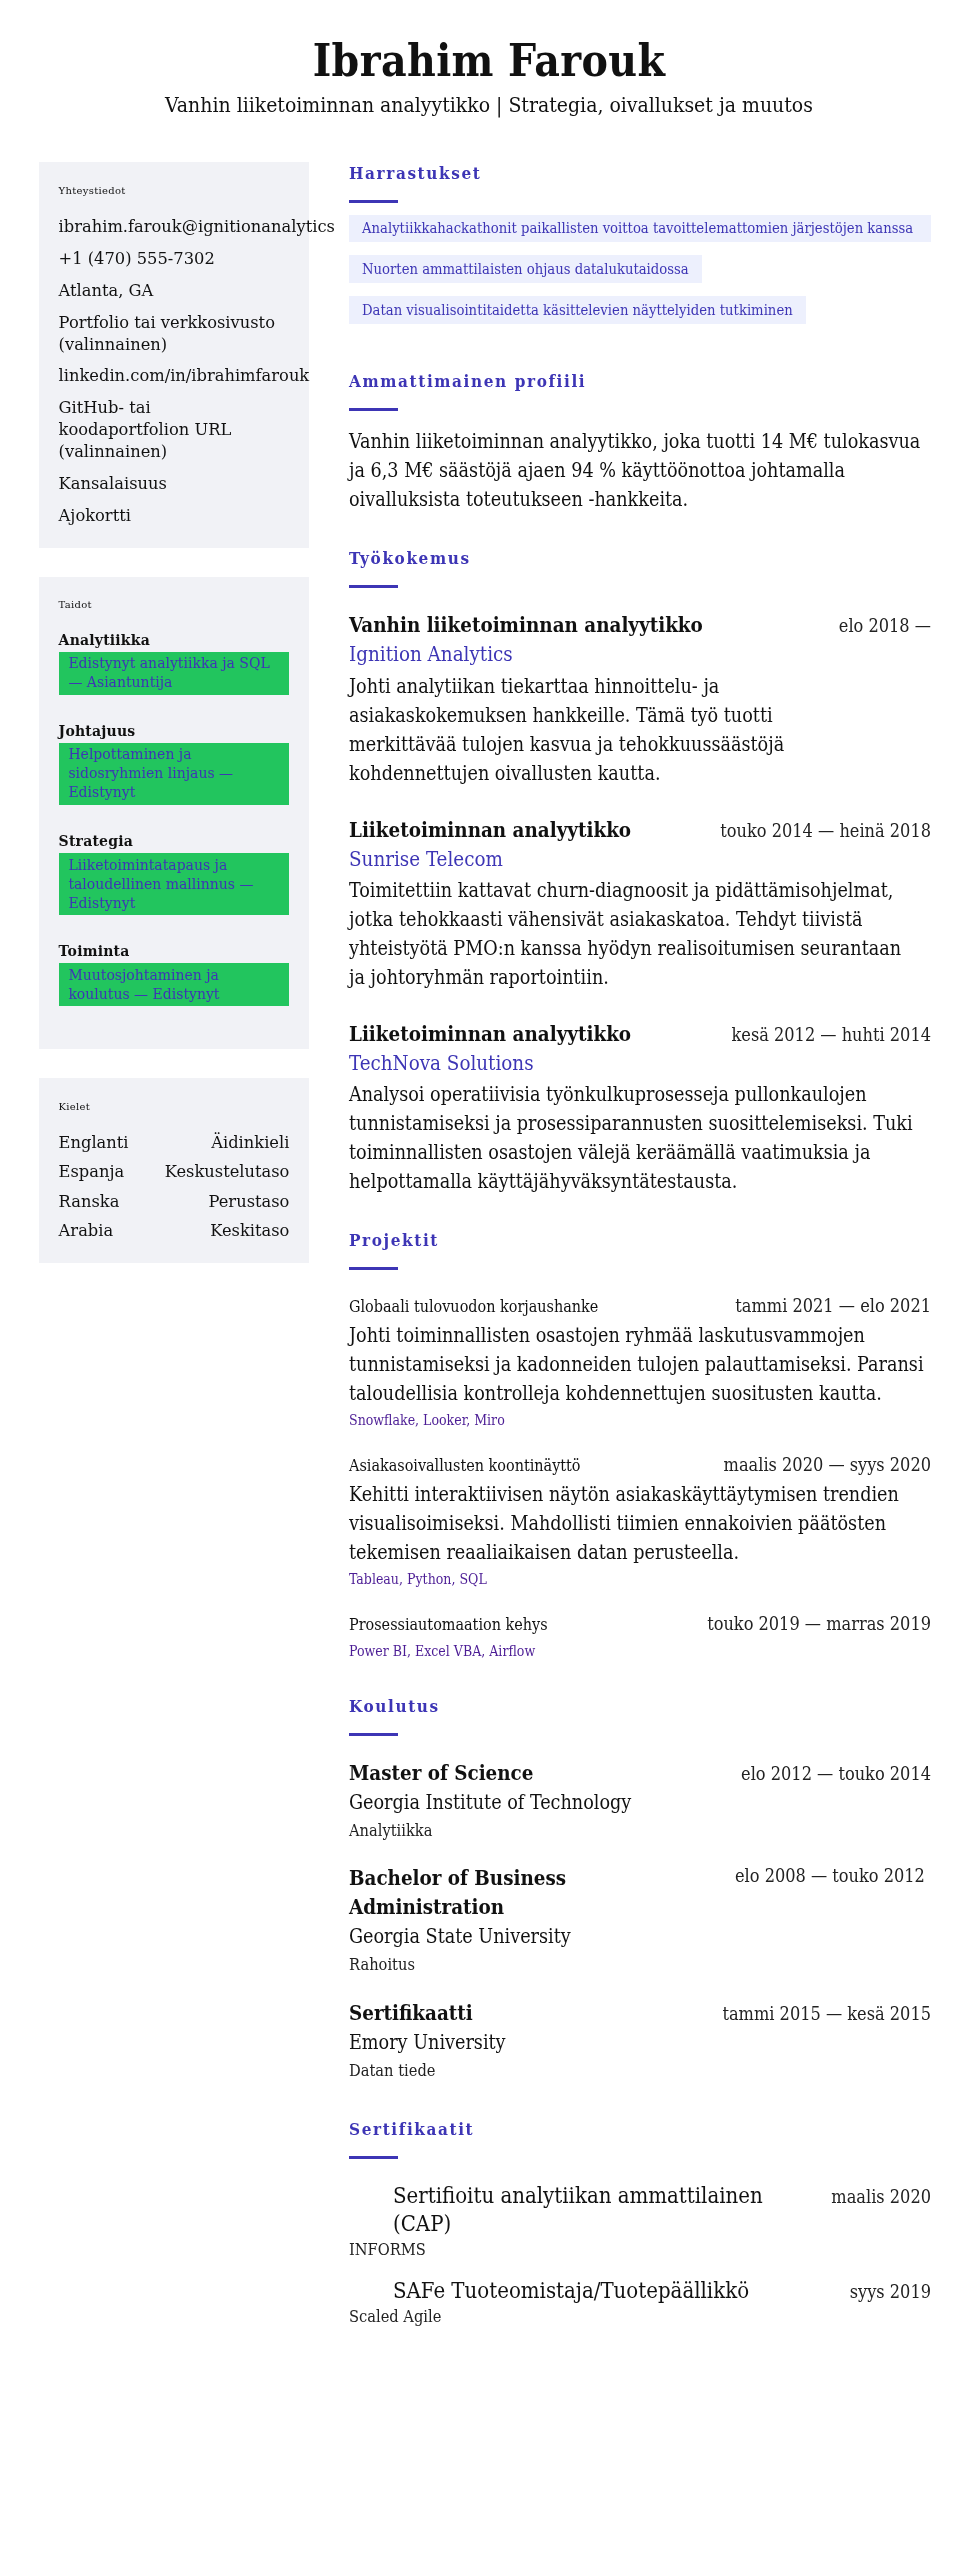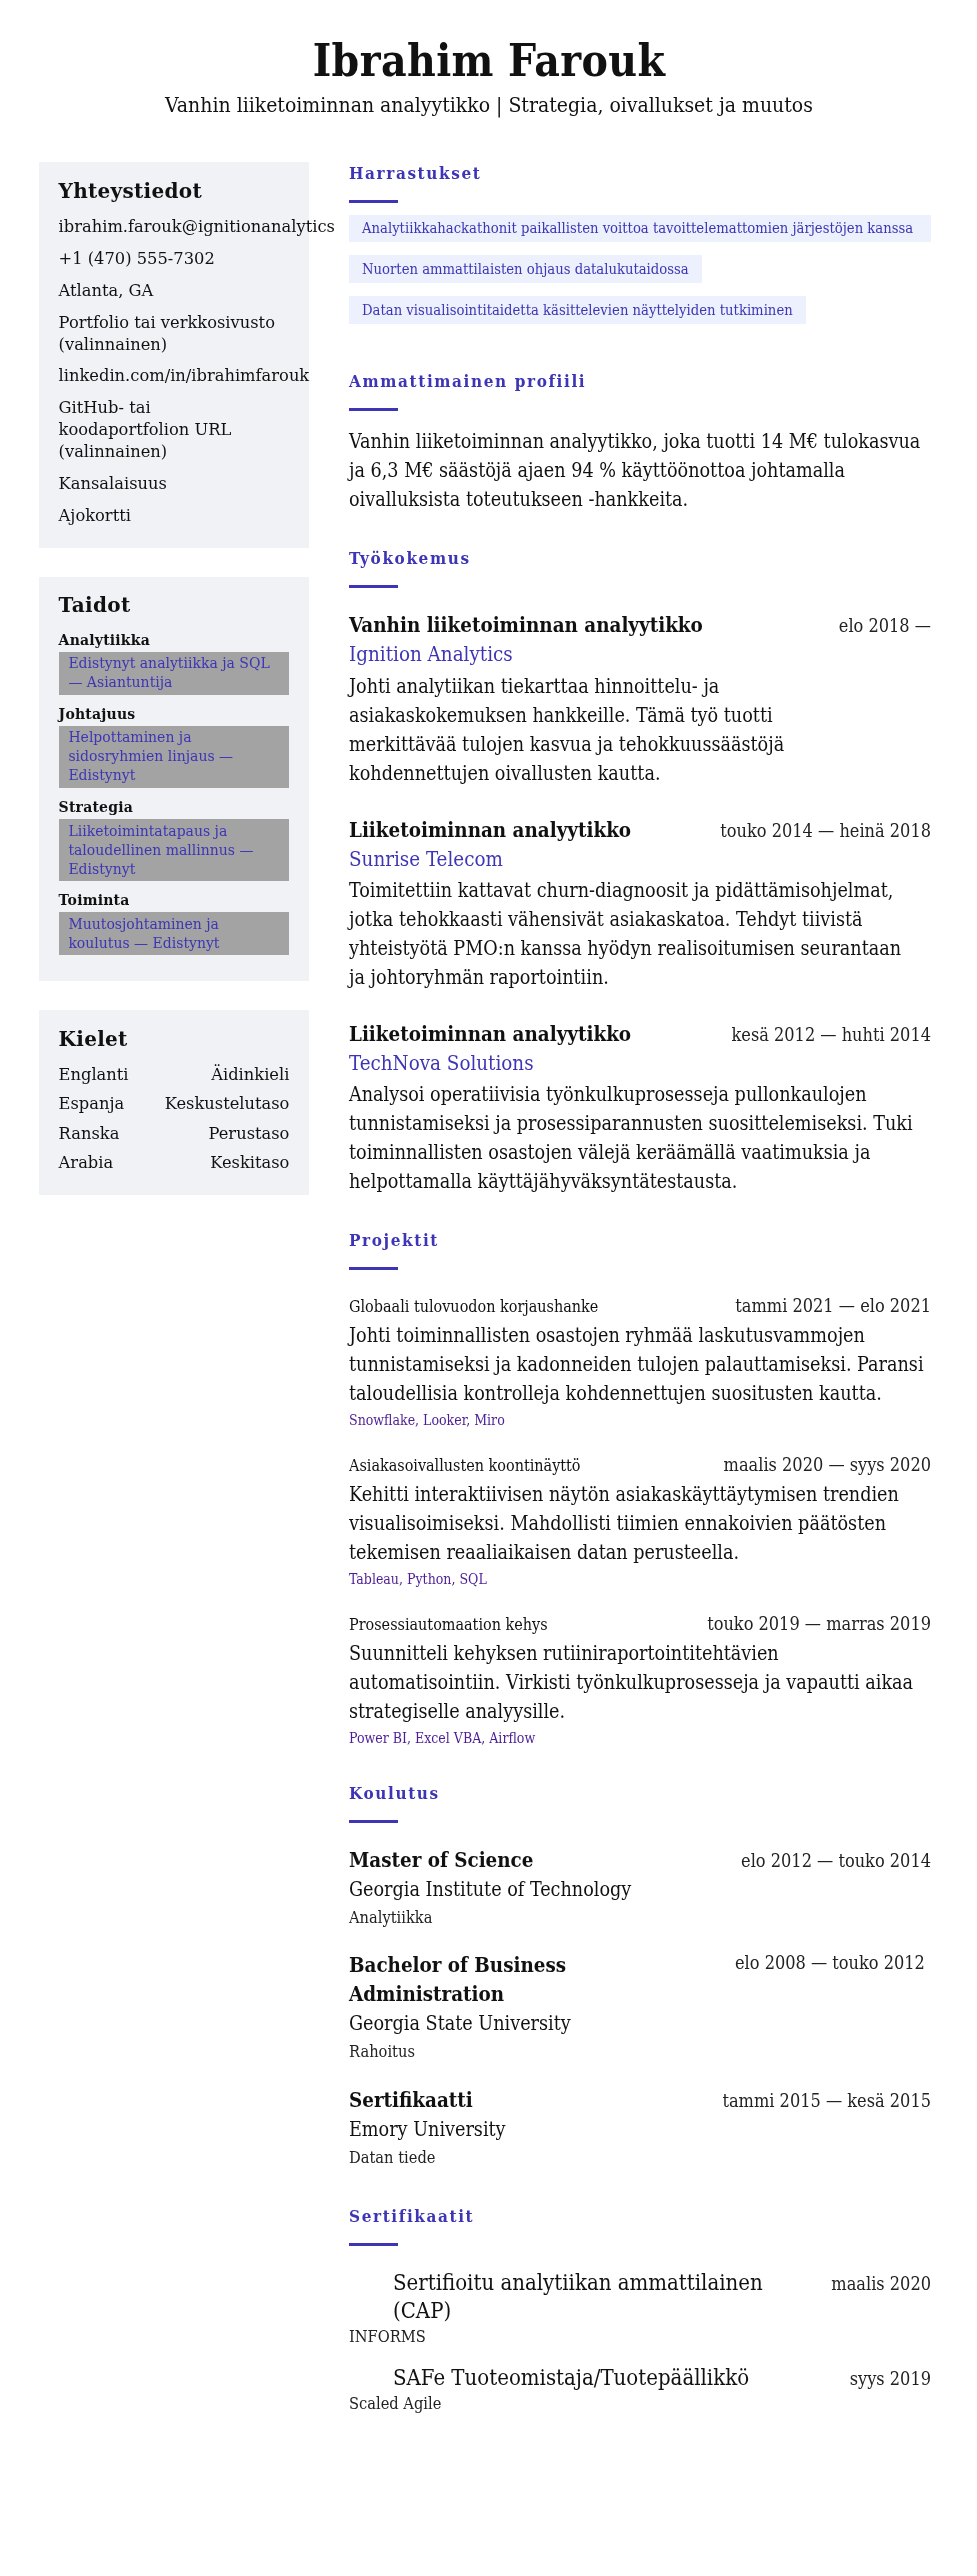--- a/index.html
+++ b/index.html
@@ -20,29 +20,29 @@
 
   .layout { position: relative; margin-top: 42px; }
   .sidebar { position: absolute; left: 39px; top: 0; width: 270px; }
   .main { position: absolute; left: 349px; top: 0; width: 582px; }
 
   .side-card {
     background: #f1f2f6;
     padding: 19.6px 19.6px 21px 19.6px;
     margin-bottom: 29px;
   }
-  .side-title { font-size: 20px; font-weight: bold; line-height: 18px; margin-bottom: 16.3px; letter-spacing: 0.3px; }
+  .side-title { font-size: 10px; font-weight: normal; line-height: 18px; margin-bottom: 16.3px; letter-spacing: 0.3px; }
   .contact-item { font-size: 16.3px; line-height: 22px; margin-bottom: 9.8px; white-space: normal; }
   .contact-item.nowrap { white-space: nowrap; }
   .skill-group-title { font-size: 14px; font-weight: bold; line-height: 18px; margin-bottom: 3.3px; letter-spacing: 0.2px; }
   .skill-chip {
-    background: #a3a3a3; color: #3d35b5;
+    background: #22c55e; color: #3d35b5;
     font-size: 14px; line-height: 19px;
     padding: 2.4px 9.8px 2.4px 9.8px;
-    margin-bottom: 10px;
+    margin-bottom: 27px;
   }
   .lang-row { display: flex; justify-content: space-between; font-size: 16.3px; line-height: 22px; margin-bottom: 7.3px; }
 
   .section { margin-bottom: 33px; }
   .section-title {
     color: #3d35b5; font-size: 17px; font-weight: bold; letter-spacing: 1.6px; line-height: 23px;
     font-stretch: condensed;
   }
   .section-rule { width: 49px; height: 3.3px; background: #3d35b5; margin-top: 14.7px; margin-bottom: 16.3px; }
 
@@ -208,21 +208,20 @@
         </div>
         <p class="entry-desc" style="margin-top:0">Kehitti interaktiivisen näytön asiakaskäyttäytymisen trendien visualisoimiseksi. Mahdollisti tiimien ennakoivien päätösten tekemisen reaaliaikaisen datan perusteella.</p>
         <div class="proj-tools">Tableau, Python, SQL</div>
       </div>
 
       <div class="entry" style="margin-bottom:0">
         <div class="entry-head">
           <div class="proj-title">Prosessiautomaation kehys</div>
           <div class="entry-date">touko 2019 — marras 2019</div>
         </div>
-        <p class="entry-desc" style="margin-top:0">Suunnitteli kehyksen rutiiniraportointitehtävien automatisointiin. Virkisti työnkulkuprosesseja ja vapautti aikaa strategiselle analyysille.</p>
         <div class="proj-tools">Power BI, Excel VBA, Airflow</div>
       </div>
     </section>
 
     <section class="section">
       <h2 class="section-title">Koulutus</h2>
       <div class="section-rule" style="margin-bottom:23px"></div>
 
       <div class="entry" style="margin-bottom:19.6px">
         <div class="entry-head">

